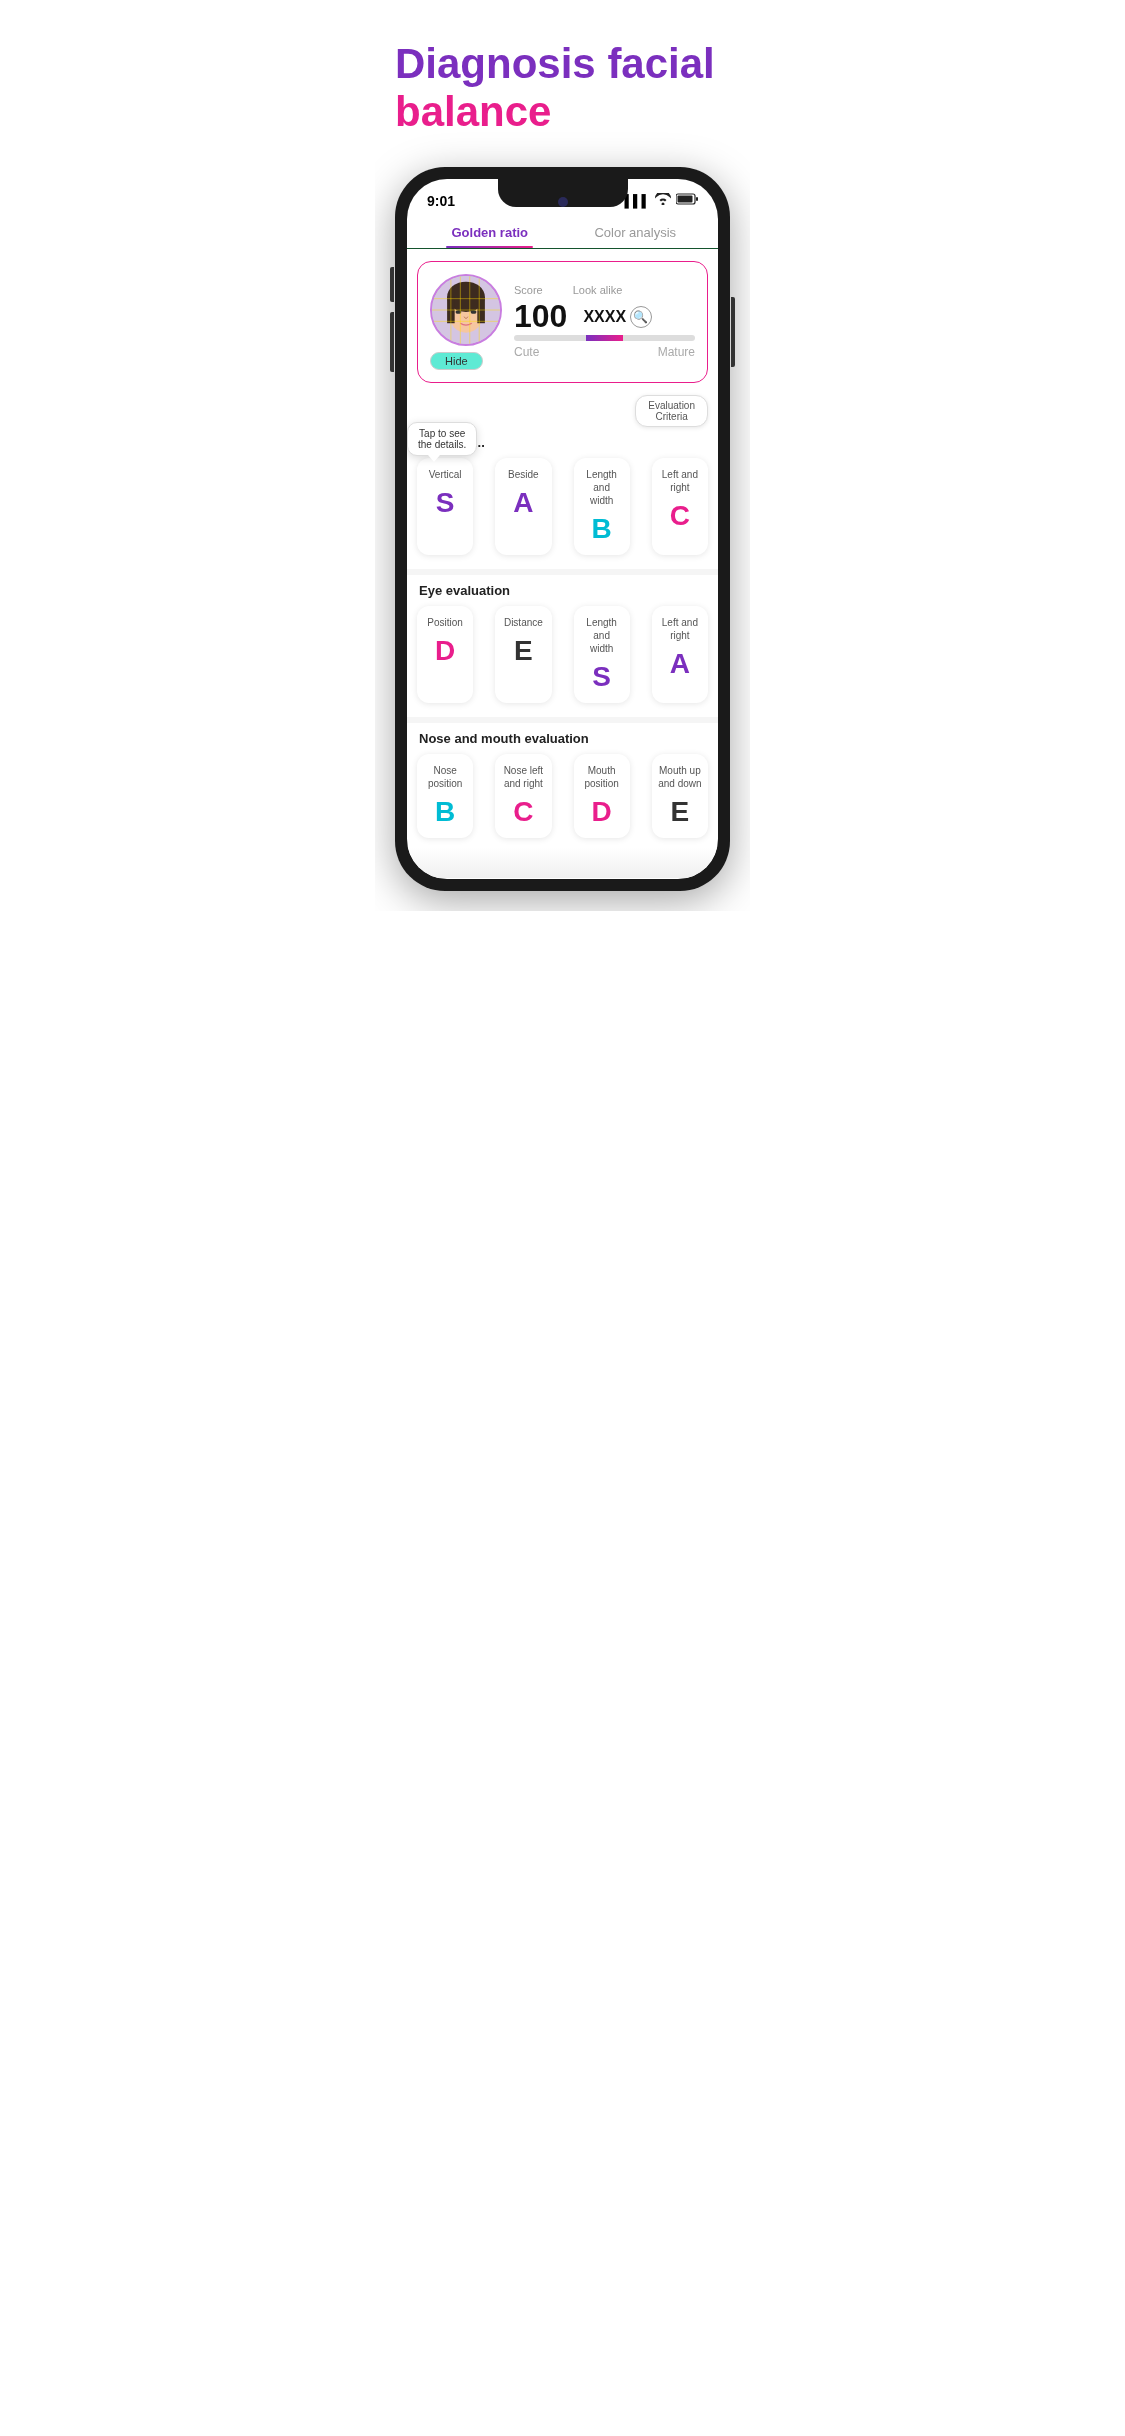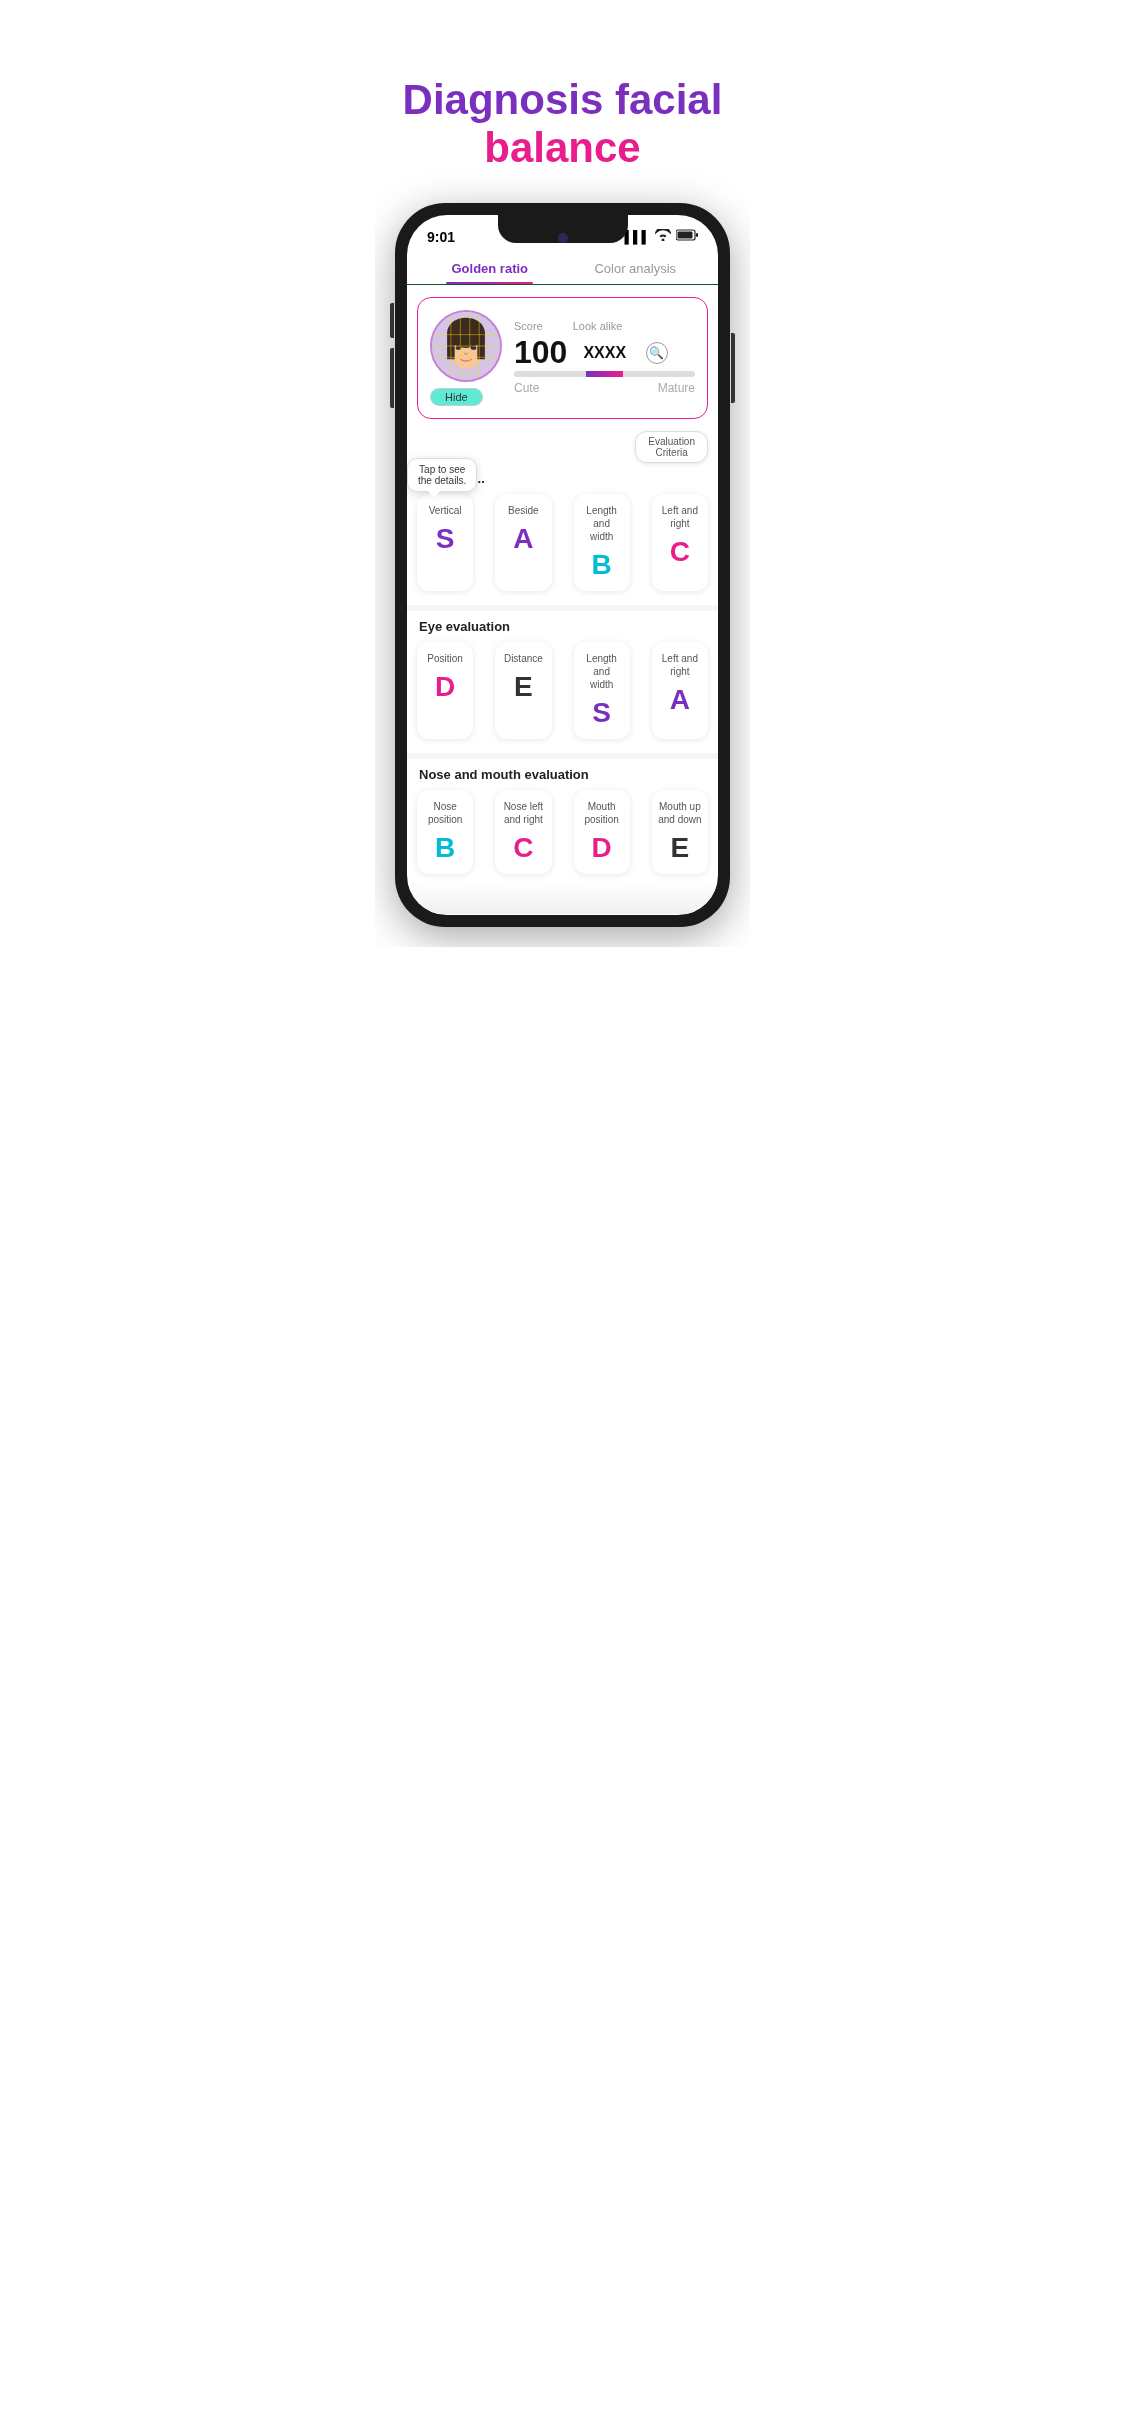--- a/index.html
+++ b/index.html
@@ -7,24 +7,23 @@
     body {
       background: #fff;
       font-family: -apple-system, BlinkMacSystemFont, 'Helvetica Neue', sans-serif;
       width: 375px;
       margin: 0 auto;
       overflow-x: hidden;
     }
 
     
     .page-title {
-      text-align: center;
+      text-align: left;
       padding: 40px 20px 20px;
       line-height: 1.15;
-      margin-top: 36px;
     }
     .page-title span.purple { color: #7B2FBE; font-size: 42px; font-weight: 900; }
     .page-title span.pink { color: #E91E8C; font-size: 42px; font-weight: 900; }
 
     
     .phone-mockup {
       background: #1a1a1a;
       border-radius: 50px;
       margin: 10px 20px 20px;
       padding: 12px;
@@ -164,21 +163,21 @@
       font-weight: 600;
       color: #111;
     }
     .search-icon-circle {
       width: 22px; height: 22px;
       border: 1.5px solid #999;
       border-radius: 50%;
       display: flex; align-items: center; justify-content: center;
       font-size: 12px; color: #999;
     }
-    .look-alike-row { display: flex; align-items: center; gap: 20px; }
+    .look-alike-row { display: flex; align-items: center; gap: 4px; }
     .gauge-bar {
       height: 6px;
       border-radius: 3px;
       background: linear-gradient(to right, #ddd 0%, #ddd 40%, #7B2FBE 40%, #E91E8C 60%, #ddd 60%, #ddd 100%);
       margin-bottom: 4px;
     }
     .gauge-labels {
       display: flex;
       justify-content: space-between;
       font-size: 12px;

